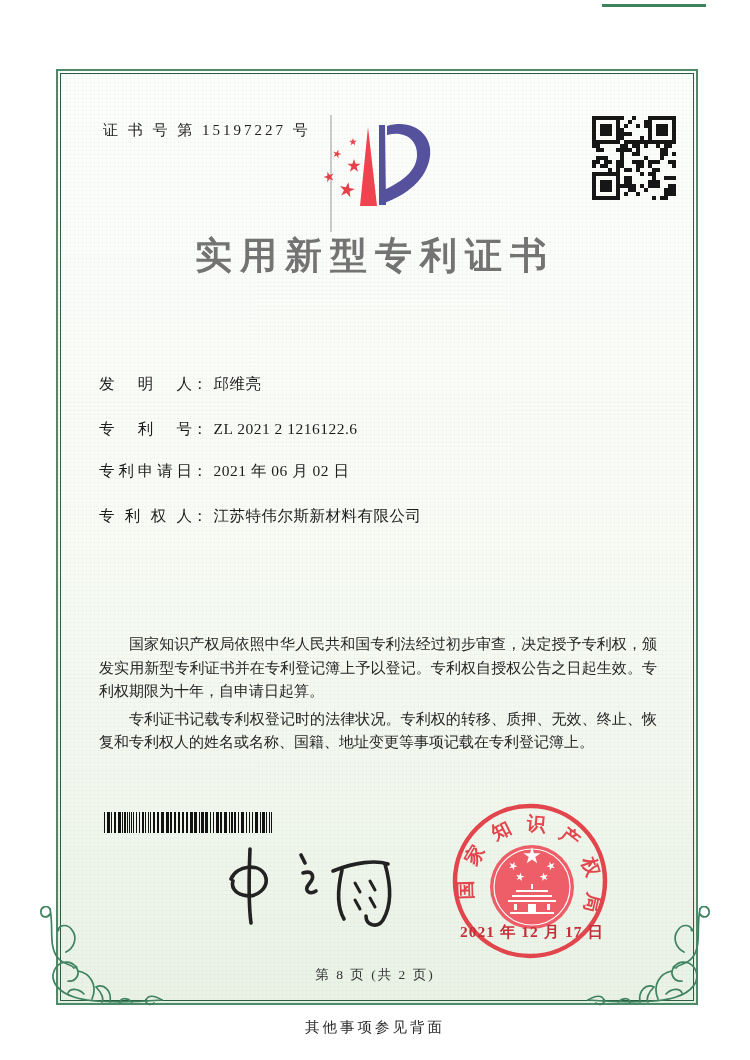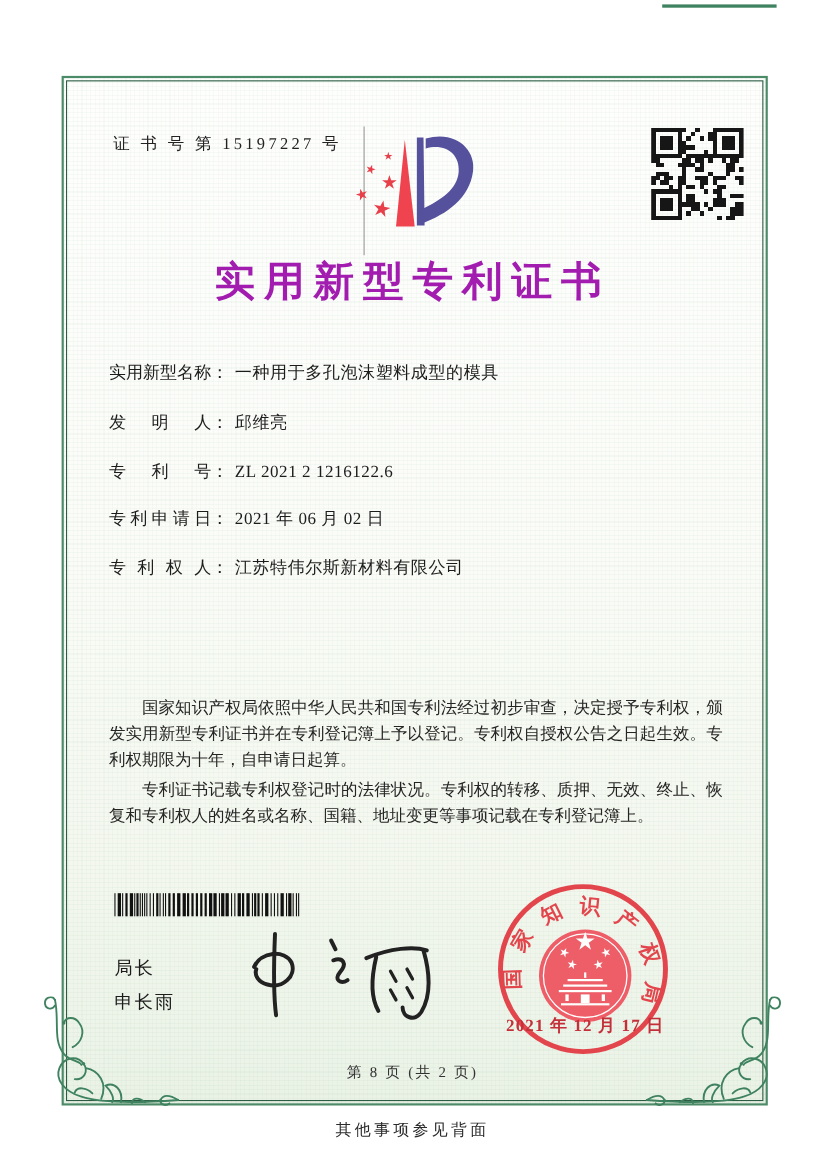--- a/index.html
+++ b/index.html
@@ -16,21 +16,21 @@
       repeating-linear-gradient(0deg, rgba(110,165,125,.055) 0 1px, transparent 1px 4px),
       repeating-linear-gradient(90deg, rgba(110,165,125,.045) 0 1px, transparent 1px 4px),
       linear-gradient(180deg,#fefefd 0%,#fbfcf8 45%,#f3f7ee 78%,#eaf2e6 100%);
   }
   .frame::after{
     content:"";position:absolute;inset:2px;border:1px solid #2d5c45;pointer-events:none;
   }
   .cert-no{position:absolute;left:103px;top:121px;font-size:15px;letter-spacing:3px;color:#222;}
   .title{
     position:absolute;left:0;top:231px;width:750px;text-align:center;
-    font-size:37px;font-weight:700;letter-spacing:8px;color:#a21caf;
+    font-size:37px;font-weight:700;letter-spacing:8px;color:#737373;
   }
   .logo{position:absolute;left:308px;top:110px;width:135px;height:125px;}
   .qr{position:absolute;left:592px;top:116px;width:84px;height:84px;}
   .row{position:absolute;left:99px;width:575px;font-size:15.5px;white-space:nowrap;}
   .lab{display:inline-block;width:93px;text-align:justify;text-align-last:justify;vertical-align:bottom;}
   .colon{display:inline-block;}
   .val{margin-left:6px;letter-spacing:.5px;}
   .pair2{position:absolute;left:244px;top:0;}
   .paras{
     position:absolute;left:95px;top:629px;width:566px;
@@ -329,47 +329,40 @@
       <rect x="4" y="20" width="1" height="1" fill="#161616"></rect>
       <rect x="5" y="20" width="1" height="1" fill="#161616"></rect>
       <rect x="6" y="20" width="1" height="1" fill="#161616"></rect>
       <rect x="15" y="20" width="1" height="1" fill="#161616"></rect>
       <rect x="17" y="20" width="1" height="1" fill="#161616"></rect>
       <rect x="18" y="20" width="1" height="1" fill="#161616"></rect>
     </svg>
 
   <div class="title">实用新型专利证书</div>
 
-  <div class="row" style="top:329px">
-    <span class="lab">实用新型名称</span><span class="colon">：</span><span class="val">一种用于多孔泡沫塑料成型的模具</span>
-  </div>
   <div class="row" style="top:374px">
     <span class="lab">发明人</span><span class="colon">：</span><span class="val">邱维亮</span>
   </div>
   <div class="row" style="top:419px">
     <span class="lab">专利号</span><span class="colon">：</span><span class="val">ZL 2021 2 1216122.6</span>
   </div>
   <div class="row" style="top:461px">
     <span class="lab">专利申请日</span><span class="colon">：</span><span class="val">2021 年 06 月 02 日</span>
   </div>
   <div class="row" style="top:506px">
     <span class="lab">专利权人</span><span class="colon">：</span><span class="val">江苏特伟尔斯新材料有限公司</span>
   </div>
 
   <div class="paras">
     <p>国家知识产权局依照中华人民共和国专利法经过初步审查，决定授予专利权，颁发实用新型专利证书并在专利登记簿上予以登记。专利权自授权公告之日起生效。专利权期限为十年，自申请日起算。</p>
     <p>专利证书记载专利权登记时的法律状况。专利权的转移、质押、无效、终止、恢复和专利权人的姓名或名称、国籍、地址变更等事项记载在专利登记簿上。</p>
   </div>
 
   <div class="barcode"><span style="display:inline-block;width:1px;height:100%;background:#111;margin-right:2px"></span><span style="display:inline-block;width:3px;height:100%;background:#111;margin-right:1px"></span><span style="display:inline-block;width:1px;height:100%;background:#111;margin-right:2px"></span><span style="display:inline-block;width:2px;height:100%;background:#111;margin-right:2px"></span><span style="display:inline-block;width:3px;height:100%;background:#111;margin-right:1px"></span><span style="display:inline-block;width:1px;height:100%;background:#111;margin-right:1px"></span><span style="display:inline-block;width:2px;height:100%;background:#111;margin-right:1px"></span><span style="display:inline-block;width:1px;height:100%;background:#111;margin-right:1px"></span><span style="display:inline-block;width:1px;height:100%;background:#111;margin-right:1px"></span><span style="display:inline-block;width:1px;height:100%;background:#111;margin-right:1px"></span><span style="display:inline-block;width:1px;height:100%;background:#111;margin-right:2px"></span><span style="display:inline-block;width:1px;height:100%;background:#111;margin-right:2px"></span><span style="display:inline-block;width:1px;height:100%;background:#111;margin-right:2px"></span><span style="display:inline-block;width:2px;height:100%;background:#111;margin-right:1px"></span><span style="display:inline-block;width:1px;height:100%;background:#111;margin-right:2px"></span><span style="display:inline-block;width:1px;height:100%;background:#111;margin-right:1px"></span><span style="display:inline-block;width:1px;height:100%;background:#111;margin-right:2px"></span><span style="display:inline-block;width:2px;height:100%;background:#111;margin-right:2px"></span><span style="display:inline-block;width:2px;height:100%;background:#111;margin-right:2px"></span><span style="display:inline-block;width:3px;height:100%;background:#111;margin-right:2px"></span><span style="display:inline-block;width:3px;height:100%;background:#111;margin-right:1px"></span><span style="display:inline-block;width:2px;height:100%;background:#111;margin-right:2px"></span><span style="display:inline-block;width:2px;height:100%;background:#111;margin-right:2px"></span><span style="display:inline-block;width:2px;height:100%;background:#111;margin-right:2px"></span><span style="display:inline-block;width:2px;height:100%;background:#111;margin-right:2px"></span><span style="display:inline-block;width:2px;height:100%;background:#111;margin-right:2px"></span><span style="display:inline-block;width:3px;height:100%;background:#111;margin-right:1px"></span><span style="display:inline-block;width:3px;height:100%;background:#111;margin-right:2px"></span><span style="display:inline-block;width:1px;height:100%;background:#111;margin-right:1px"></span><span style="display:inline-block;width:3px;height:100%;background:#111;margin-right:1px"></span><span style="display:inline-block;width:3px;height:100%;background:#111;margin-right:2px"></span><span style="display:inline-block;width:1px;height:100%;background:#111;margin-right:2px"></span><span style="display:inline-block;width:1px;height:100%;background:#111;margin-right:2px"></span><span style="display:inline-block;width:3px;height:100%;background:#111;margin-right:1px"></span><span style="display:inline-block;width:2px;height:100%;background:#111;margin-right:2px"></span><span style="display:inline-block;width:3px;height:100%;background:#111;margin-right:2px"></span><span style="display:inline-block;width:1px;height:100%;background:#111;margin-right:1px"></span><span style="display:inline-block;width:2px;height:100%;background:#111;margin-right:1px"></span><span style="display:inline-block;width:2px;height:100%;background:#111;margin-right:2px"></span><span style="display:inline-block;width:1px;height:100%;background:#111;margin-right:2px"></span><span style="display:inline-block;width:3px;height:100%;background:#111;margin-right:2px"></span><span style="display:inline-block;width:1px;height:100%;background:#111;margin-right:2px"></span><span style="display:inline-block;width:1px;height:100%;background:#111;margin-right:2px"></span><span style="display:inline-block;width:1px;height:100%;background:#111;margin-right:2px"></span><span style="display:inline-block;width:3px;height:100%;background:#111;margin-right:2px"></span><span style="display:inline-block;width:1px;height:100%;background:#111;margin-right:1px"></span><span style="display:inline-block;width:3px;height:100%;background:#111;margin-right:1px"></span><span style="display:inline-block;width:1px;height:100%;background:#111;margin-right:2px"></span><span style="display:inline-block;width:1px;height:100%;background:#111;margin-right:1px"></span><span style="display:inline-block;width:1px;height:100%;background:#111;margin-right:2px"></span></div>
 
-  <div class="director">
-    <div>局长</div>
-    <div>申长雨</div>
-  </div>
 
   <svg class="signature" viewBox="0 0 195 88">
     <g stroke="#222" fill="none" stroke-width="3.6" stroke-linecap="round" stroke-linejoin="round">
       <path d="M 37,6 C 36,30 35,58 38,80"></path>
       <path d="M 18,36 C 24,22 46,20 52,32 C 57,44 44,56 30,52 C 22,50 18,44 20,38"></path>
       <path d="M 88,12 L 92,20"></path>
       <path d="M 90,30 C 99,27 103,33 96,41 C 90,48 97,52 103,48"></path>
       <path d="M 120,28 C 142,19 163,17 175,21"></path>
       <path d="M 129,27 C 124,48 124,64 131,76"></path>
       <path d="M 172,21 C 178,42 179,62 170,77 C 164,86 153,82 153,73"></path>

